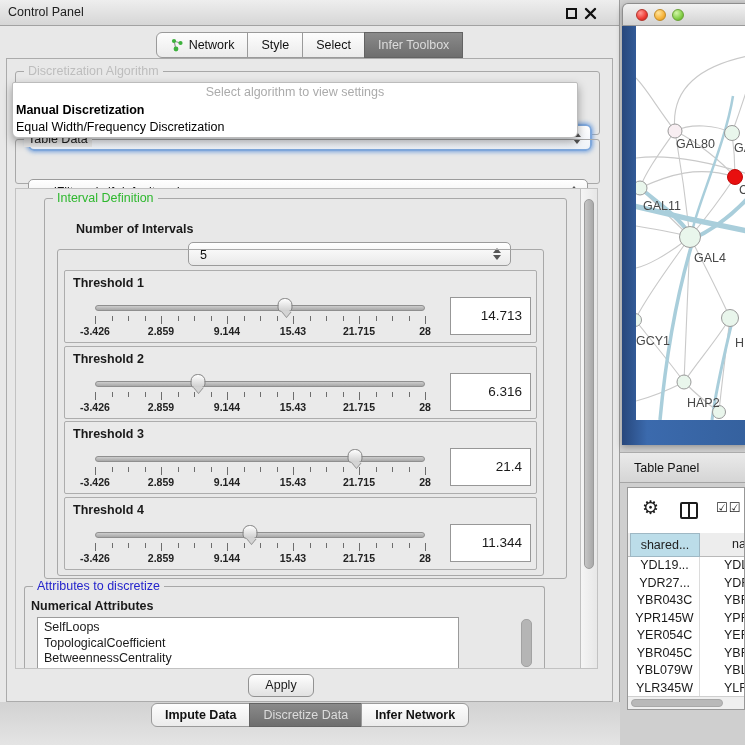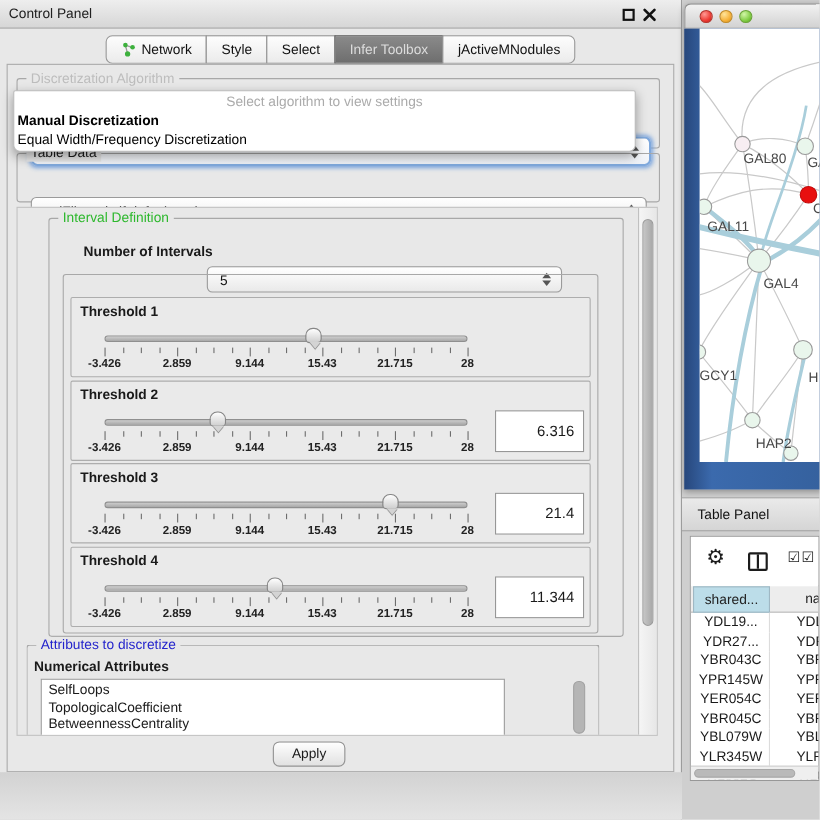--- a/index.html
+++ b/index.html
@@ -134,23 +134,20 @@
         <span>Network</span>
       </div>
       <div class="tab">
           <span>Style</span>
         </div>
       <div class="tab">
           <span>Select</span>
         </div>
       <div class="tab selected">
           <span>Infer Toolbox</span>
-        </div>
-      <div class="tab last">
-          <span>jActiveMNodules</span>
         </div>
     </div>
 
     <div class="outer-box">
 
       <div class="group" style="left:8px; top:12px; width:585px; height:64px;">
         <span class="legend faded">Discretization Algorithm</span>
         <div class="combo focus-combo" style="left:12px; top:26px; width:564px; height:27px;">
           <div class="spinner">
               <div class="up"></div>
@@ -215,20 +212,21 @@
                     <span class="tick" style="left: 100%; height: 8px;"></span>
                   </div>
                 <div class="scale">
                   <span class="s0">-3.426</span>
                   <span class="s1">2.859</span>
                   <span class="s2">9.144</span>
                   <span class="s3">15.43</span>
                   <span class="s4">21.715</span>
                   <span class="s5">28</span>
                 </div>
+                <div class="val-box">14.713</div>
               </div>
 
               <div class="thr-row" style="top:96px;">
                 <span class="thr-label">Threshold 2</span>
                 <div class="track">
                   <div class="thumb-k" style="left: 31%;"></div>
                 </div>
                 <div class="ticks">
                     <span class="tick" style="left: 0%; height: 8px;"></span>
                     <span class="tick" style="left: 5%; height: 5px;"></span>
@@ -359,20 +357,31 @@
             <div class="thumb"></div>
           </div>
       </div>
 
       <div class="apply-strip">
         <div class="apply-btn">Apply</div>
       </div>
     </div>
 
     <div class="bottom-strip"></div>
+    <div class="bottom-tabs">
+      <div class="tab first">
+          <span>Impute Data</span>
+        </div>
+      <div class="tab selected">
+          <span>Discretize Data</span>
+        </div>
+      <div class="tab last">
+          <span>Infer Network</span>
+        </div>
+    </div>
 
     <div class="popup" style="top:82px;">
       <span class="prompt">Select algorithm to view settings</span>
       <span class="p-item b">Manual Discretization</span>
       <span class="p-item">Equal Width/Frequency Discretization</span>
     </div>
   </div>
 
   <div id="right-side">
 

